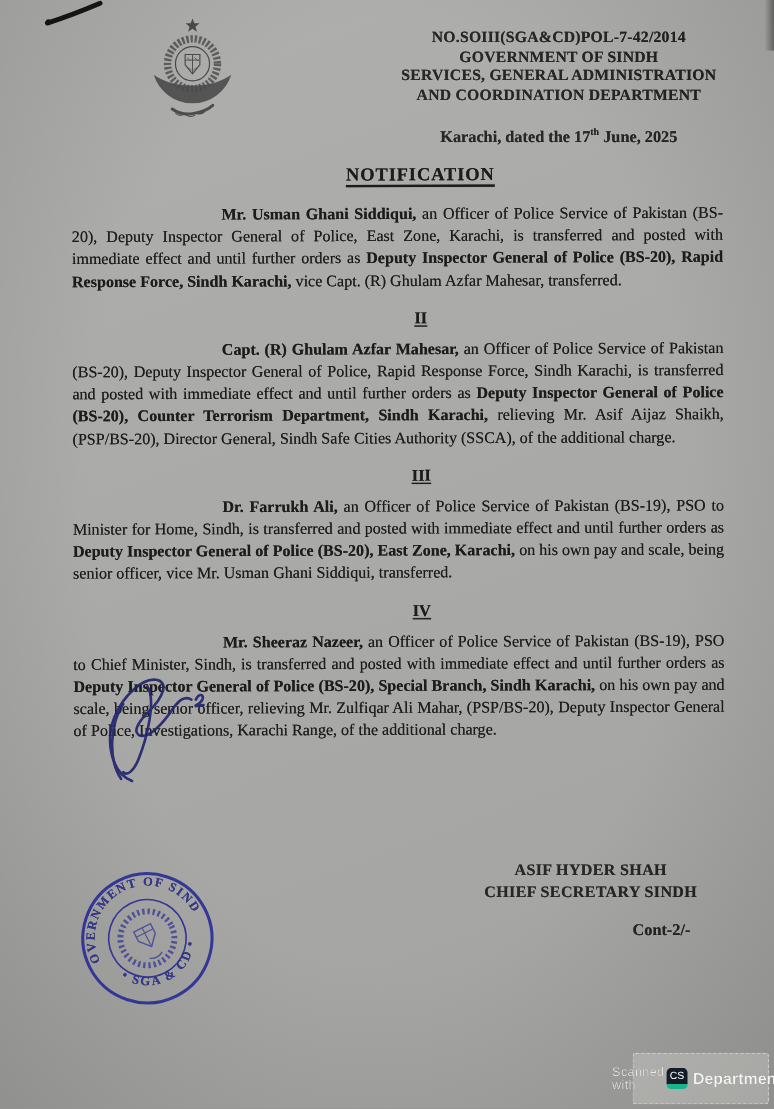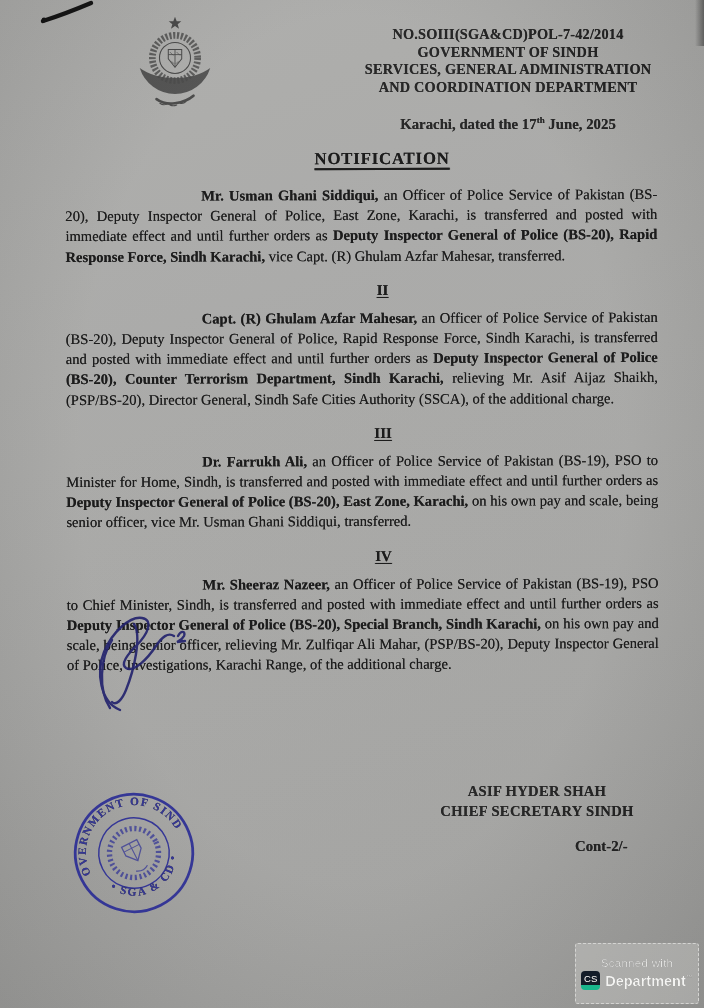--- a/index.html
+++ b/index.html
@@ -30,23 +30,23 @@
   .para-first{margin-top:16px;}
   .numeral{margin:16px 0 9px;text-align:center;position:relative;left:21px;font-weight:700;
     font-size:15px;text-decoration:underline;text-underline-offset:2px;}
   .sig-block{position:absolute;left:413px;top:782px;width:248px;text-align:center;
     font-weight:700;font-size:14.6px;line-height:19.5px;letter-spacing:0.3px;}
   .cont{position:absolute;left:575px;top:838px;width:110px;font-weight:700;font-size:14.8px;}
   .scribble{position:absolute;left:90px;top:606px;width:120px;height:112px;z-index:2;opacity:0.92;}
   .stamp{position:absolute;left:70px;top:789px;width:128px;height:128px;
     transform:rotate(-27deg);opacity:0.93;z-index:2;}
   .cam-badge{
-    position:absolute;right:5px;bottom:4px;width:124px;height:61px;box-sizing:border-box;
+    position:absolute;right:5px;bottom:4px;width:124px;height:47px;box-sizing:border-box;
     border:1.5px dashed #d4d4d2;border-radius:3px;background:rgba(225,225,223,0.30);
-    display:flex;flex-direction:column;align-items:center;justify-content:center;gap:2px;
+    display:flex;flex-direction:row;align-items:center;justify-content:center;gap:2px;
     font-family:"Liberation Sans","DejaVu Sans",sans-serif;z-index:3;
   }
   .cam-line1{font-size:11.5px;color:#e7e7e5;letter-spacing:0.3px;}
   .cam-line2{display:flex;align-items:center;gap:5px;}
   .cs-logo{width:19px;height:19px;border-radius:4px;box-sizing:border-box;
     background:linear-gradient(180deg,#131c28 0%,#131c28 74%,#19b68c 74%,#19b68c 100%);
     color:#ffffff;font-size:9.5px;font-weight:400;display:flex;align-items:flex-start;
     justify-content:center;padding-top:2px;}
   .cam-name{font-size:14.5px;font-weight:700;color:#f4f4f2;}
   .cam-name sup{font-size:7px;color:#d8d8d6;}

